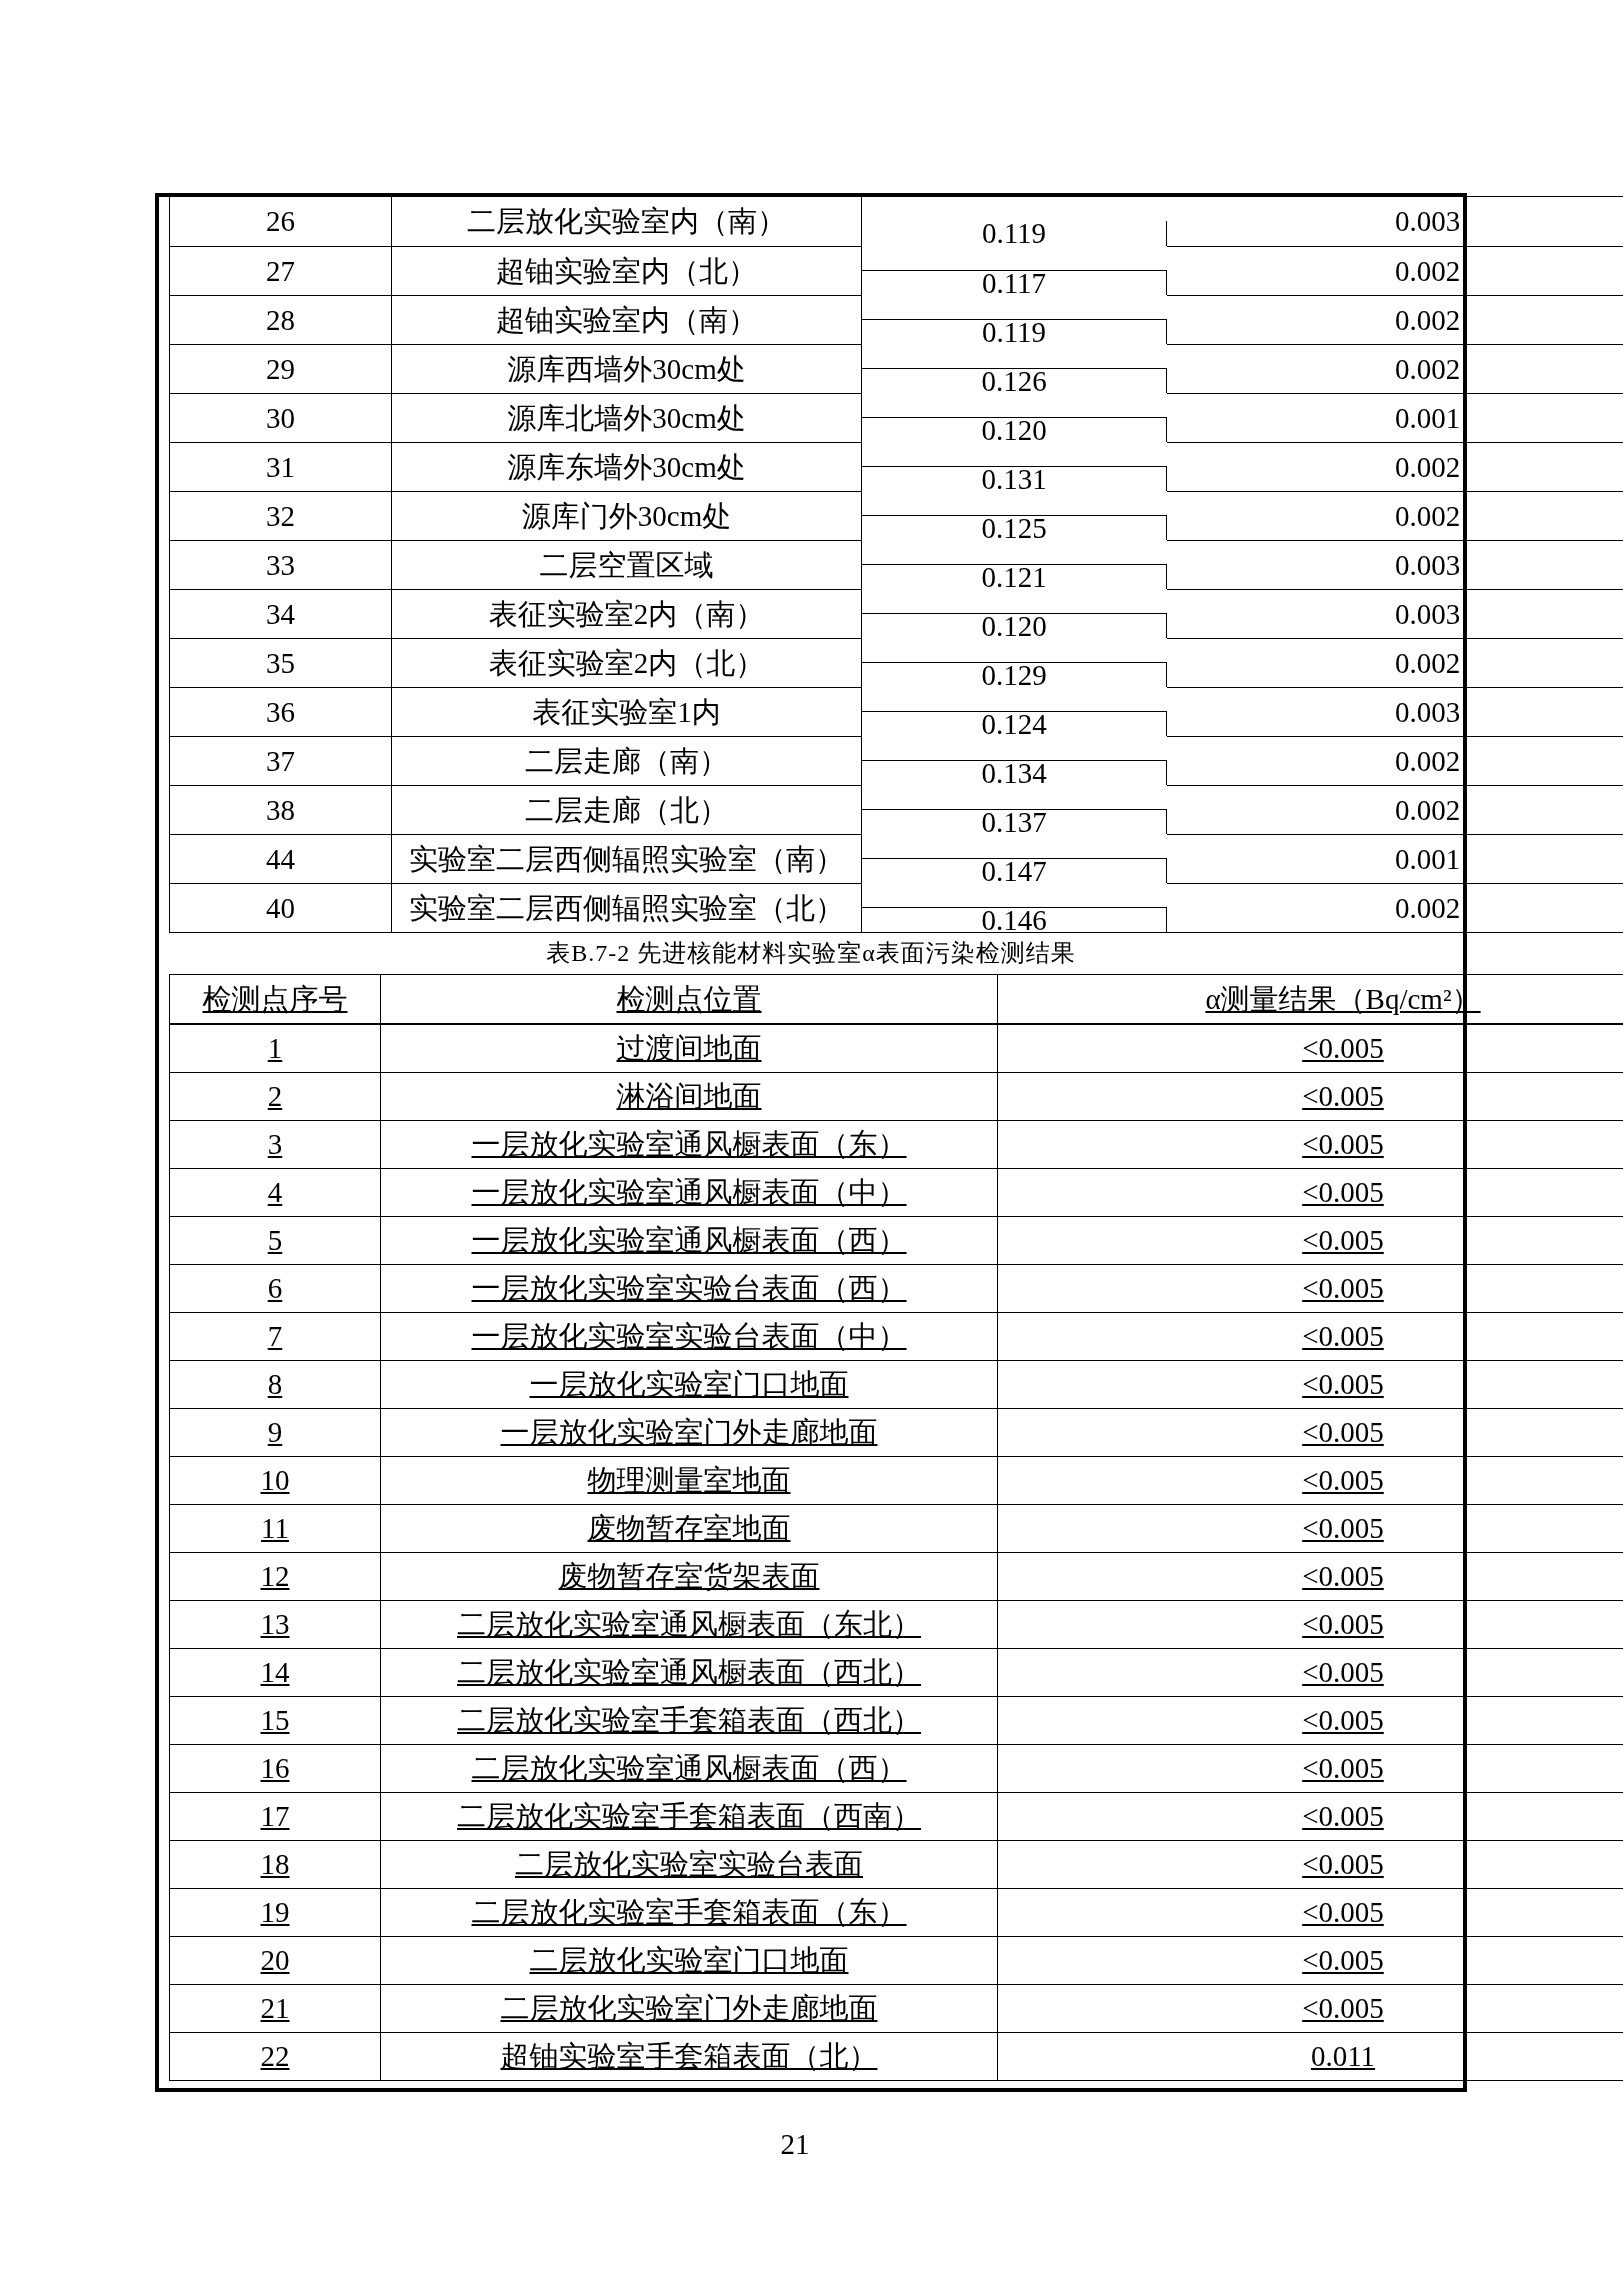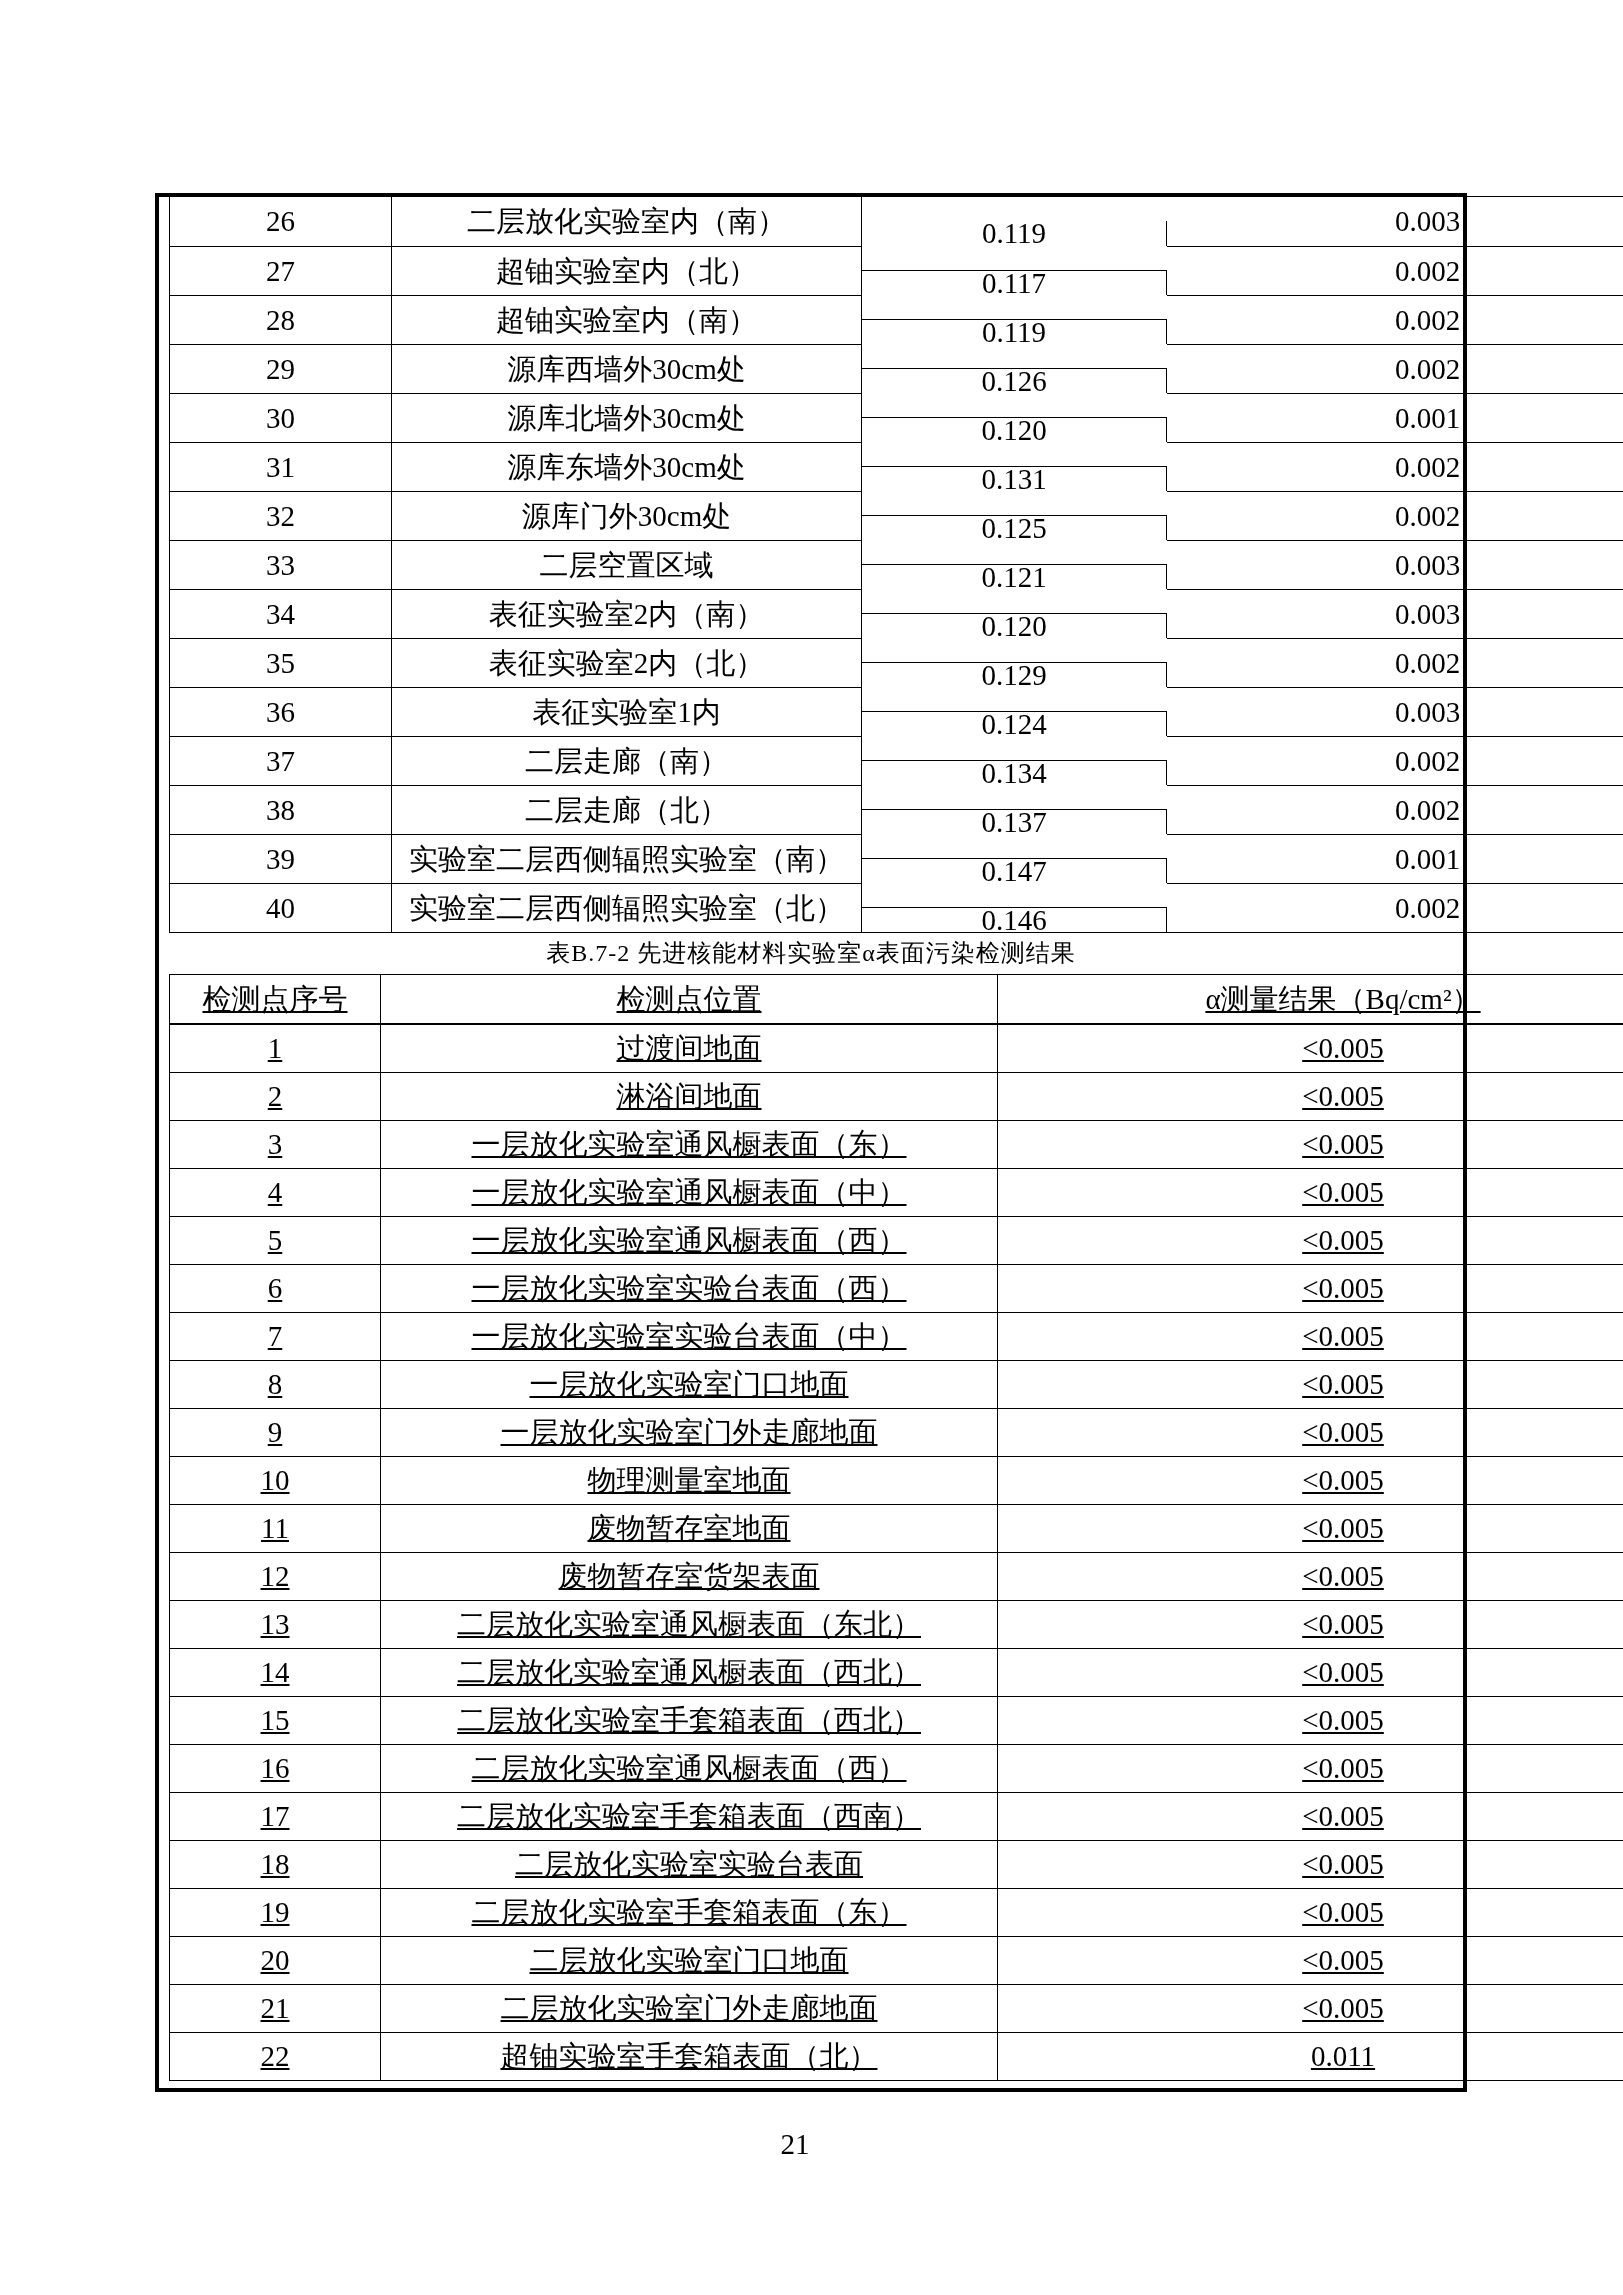--- a/index.html
+++ b/index.html
@@ -137,21 +137,21 @@
         <div class="cell c3">0.134</div>
         <div class="cell c4">0.002</div>
       </div>
       <div class="trow">
         <div class="cell c1">38</div>
         <div class="cell c2">二层走廊（北）</div>
         <div class="cell c3">0.137</div>
         <div class="cell c4">0.002</div>
       </div>
       <div class="trow">
-        <div class="cell c1">39</div>
+        <div class="cell c1">44</div>
         <div class="cell c2">实验室二层西侧辐照实验室（南）</div>
         <div class="cell c3">0.147</div>
         <div class="cell c4">0.001</div>
       </div>
       <div class="trow">
         <div class="cell c1">40</div>
         <div class="cell c2">实验室二层西侧辐照实验室（北）</div>
         <div class="cell c3">0.146</div>
         <div class="cell c4">0.002</div>
       </div>

